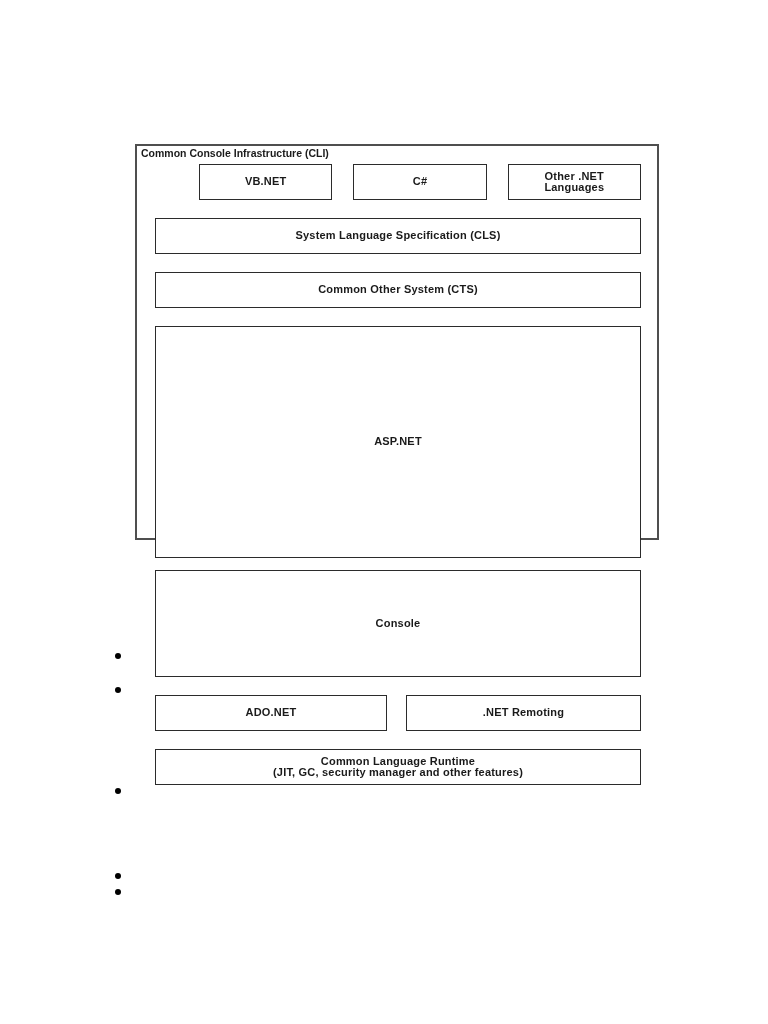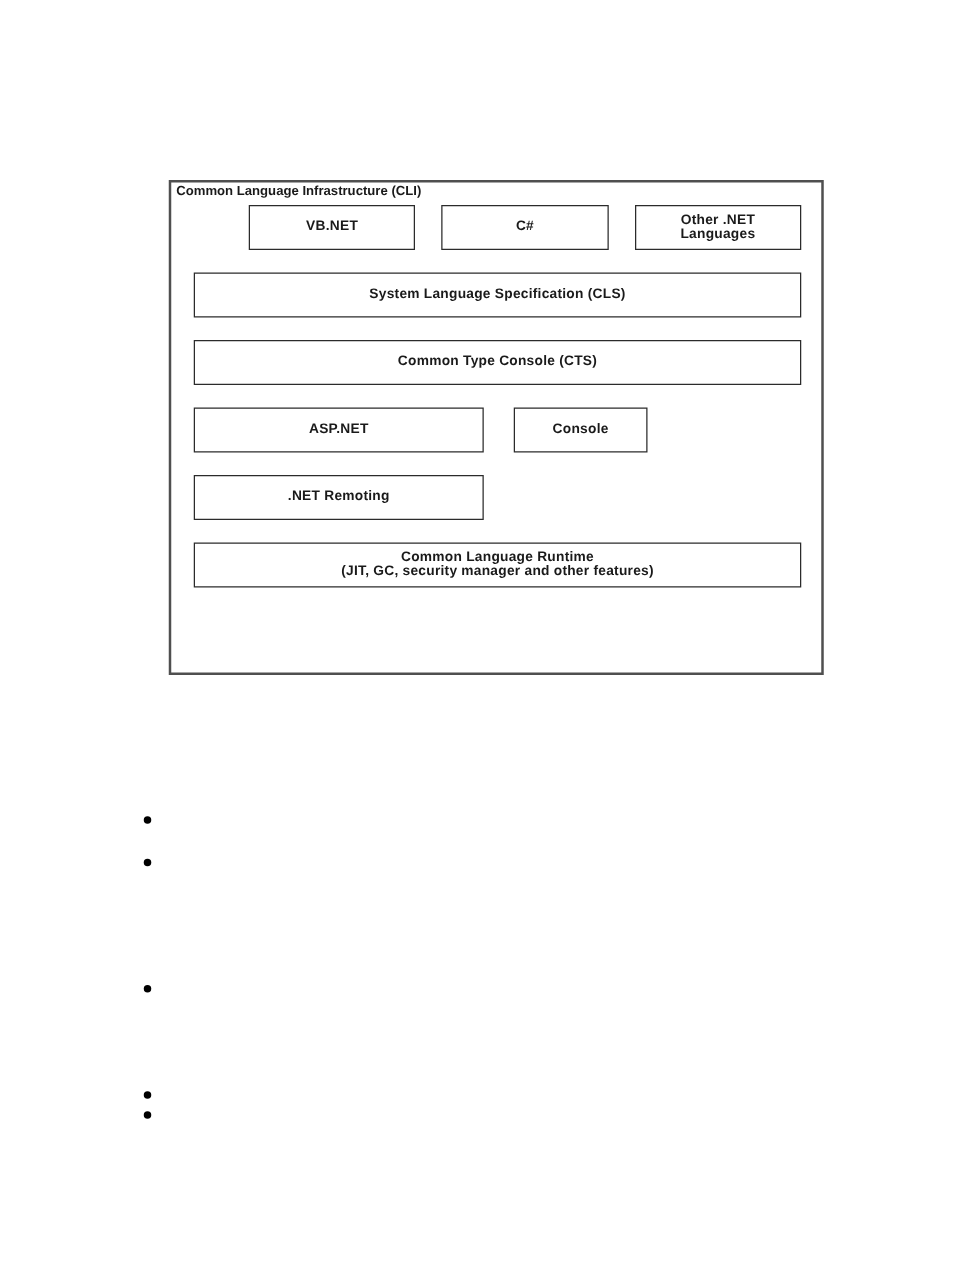--- a/index.html
+++ b/index.html
@@ -39,21 +39,21 @@
   .rows {
     margin-left: 14px;
   }
   .row {
     display: flex;
     margin-bottom: 18px;
   }
   .row:last-child { margin-bottom: 0; justify-content: center; }
   .row-langs { gap: 21px; padding-left: 44px; }
   .row-full  { gap: 0; }
-  .row-apps  { gap: 24px; }
+  .row-apps  { gap: 12px; flex-direction: column; }
   .row-data  { gap: 19px; }
 
   .box {
     box-sizing: border-box;
     height: 36px;
     border: 1.5px solid #2b2b2b;
     background: #ffffff;
     color: #1a1a1a;
     font-size: 11px;
     font-weight: bold;
@@ -87,46 +87,47 @@
   .bullet:nth-of-type(3) { top: 788px; }
   .bullet:nth-of-type(4) { top: 873px; }
   .bullet:nth-of-type(5) { top: 889px; }
 </style>
 </head>
 <body>
 
 <div class="page">
 
   <div class="diagram">
-    <div class="diagram-title">Common Language Infrastructure (CLI)</div>
+    <div class="diagram-title">Common Console Infrastructure (CLI)</div>
 
     <div class="rows">
 
       <div class="row row-langs">
         <div class="box">VB.NET</div>
         <div class="box">C#</div>
         <div class="box">Other .NET
 Languages</div>
       </div>
 
       <div class="row row-full">
         <div class="box">System Language Specification (CLS)</div>
       </div>
 
       <div class="row row-full">
-        <div class="box">Common Type Console (CTS)</div>
+        <div class="box">Common Other System (CTS)</div>
       </div>
 
 
       <div class="row row-apps">
         <div class="box">ASP.NET</div>
         <div class="box">Console</div>
       </div>
 
       <div class="row row-data">
+        <div class="box">ADO.NET</div>
         <div class="box">.NET Remoting</div>
       </div>
 
       <div class="row row-full">
         <div class="box">Common Language Runtime
 (JIT, GC, security manager and other features)</div>
       </div>
 
     </div>
   </div>

